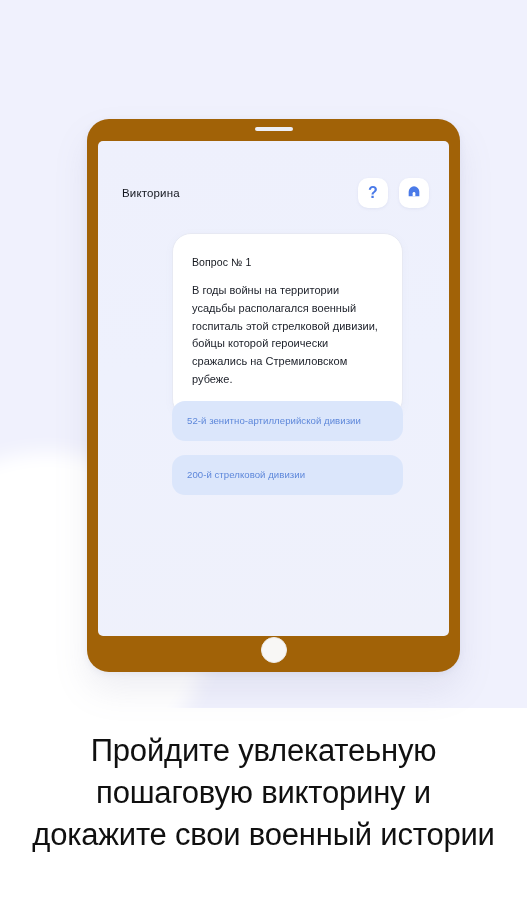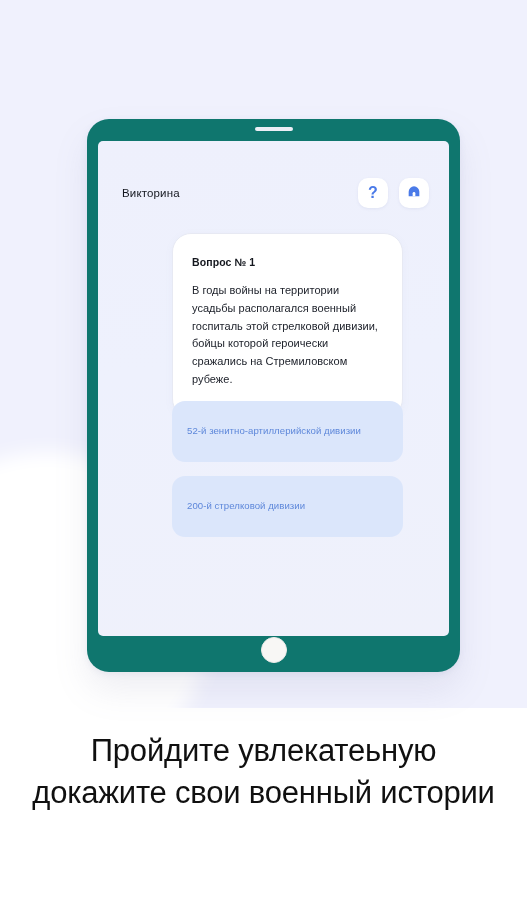--- a/index.html
+++ b/index.html
@@ -41,21 +41,21 @@
     filter: blur(10px);
   }
 
   
   #tablet {
     position: absolute;
     left: 87px;
     top: 119px;
     width: 373px;
     height: 553px;
-    background: #0f766e;
+    background: #a16207;
     border-radius: 22px;
     box-shadow: 0 18px 34px rgba(120,125,165,0.13),
                 0 2px 6px rgba(120,125,165,0.10);
   }
   #speaker-grille {
     position: absolute;
     left: 50%;
     transform: translateX(-50%);
     top: 8px;
     width: 38px;
@@ -134,21 +134,20 @@
     background: #ffffff;
     border: 1px solid #e7e9f3;
     border-radius: 19px;
     box-shadow: 0 2px 8px rgba(120,130,180,0.05);
   }
   #question-number {
     font-size: 10.5px;
     color: #13161d;
     margin-bottom: 14px;
     letter-spacing: 0.1px;
-    font-weight: bold;
   }
   #question-text {
     font-size: 11px;
     line-height: 1.62;
     color: #20242d;
     letter-spacing: 0.02px;
   }
 
   
   #options {
@@ -157,21 +156,21 @@
     top: 260px;
     width: 231px;
     display: flex;
     flex-direction: column;
     gap: 14px;
   }
   .option {
     box-sizing: border-box;
     width: 100%;
     min-height: 40px;
-    padding: 23px 15px;
+    padding: 2px 15px;
     border-radius: 13px;
     background: #dbe6fb;
     color: #5d87da;
     font-size: 9.6px;
     line-height: 1.55;
     letter-spacing: 0.05px;
     display: flex;
     align-items: center;
     cursor: pointer;
   }
@@ -231,16 +230,17 @@
         <div class="option">200-й стрелковой дивизии</div>
       </div>
 
     </div>
 
     <div id="home-button"></div>
   </div>
 
   <div id="caption">
     <div>Пройдите увлекатеьную</div>
+    <div>пошаговую викторину и</div>
     <div>докажите свои военный истории</div>
   </div>
 
 </div>
 
 </body></html>

